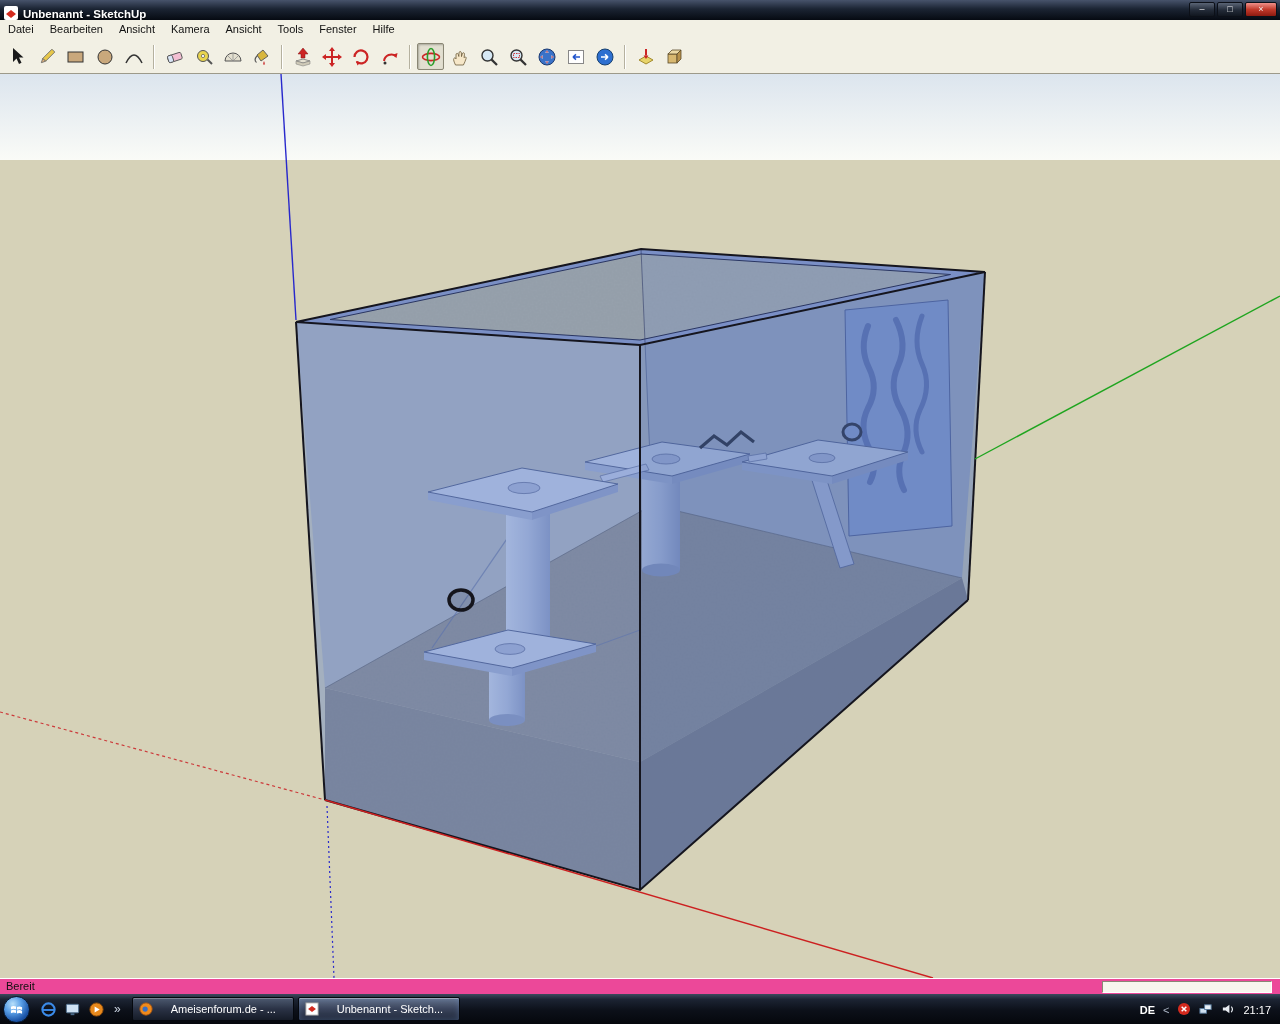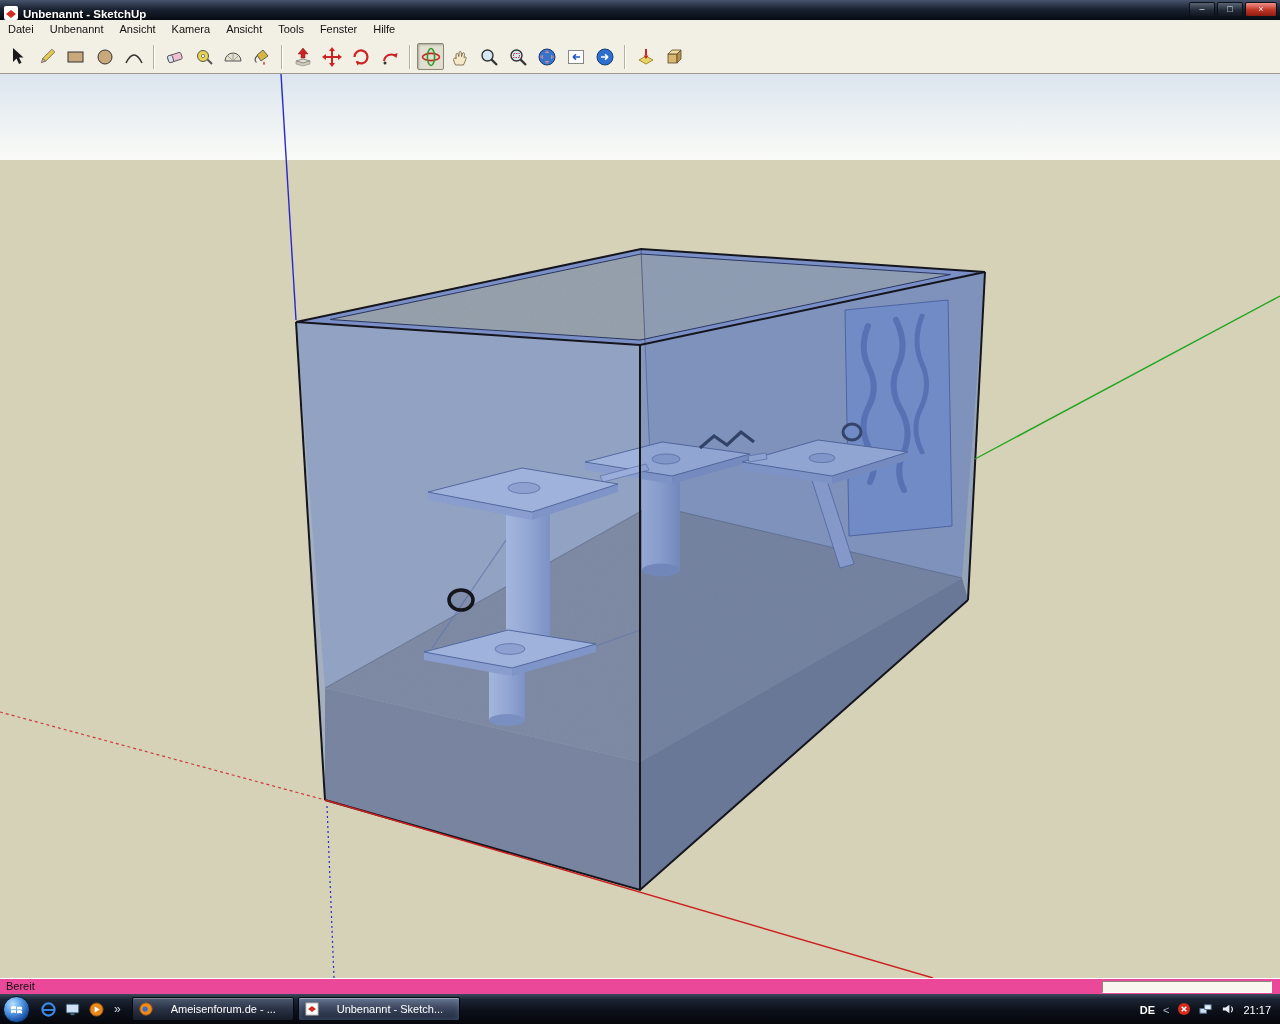--- a/index.html
+++ b/index.html
@@ -81,21 +81,21 @@
     <span class="title-text">Unbenannt - SketchUp</span>
     <div class="win-buttons">
       <span class="win-btn">–</span>
       <span class="win-btn">□</span>
       <span class="win-btn close">×</span>
     </div>
   </div>
 
   <div class="menubar">
     <span class="menu-item">Datei</span>
-    <span class="menu-item">Unbenannt</span>
+    <span class="menu-item">Bearbeiten</span>
     <span class="menu-item">Ansicht</span>
     <span class="menu-item">Kamera</span>
     <span class="menu-item">Ansicht</span>
     <span class="menu-item">Tools</span>
     <span class="menu-item">Fenster</span>
     <span class="menu-item">Hilfe</span>
   </div>
 
   <div class="toolbar">
     <button class="tool">

